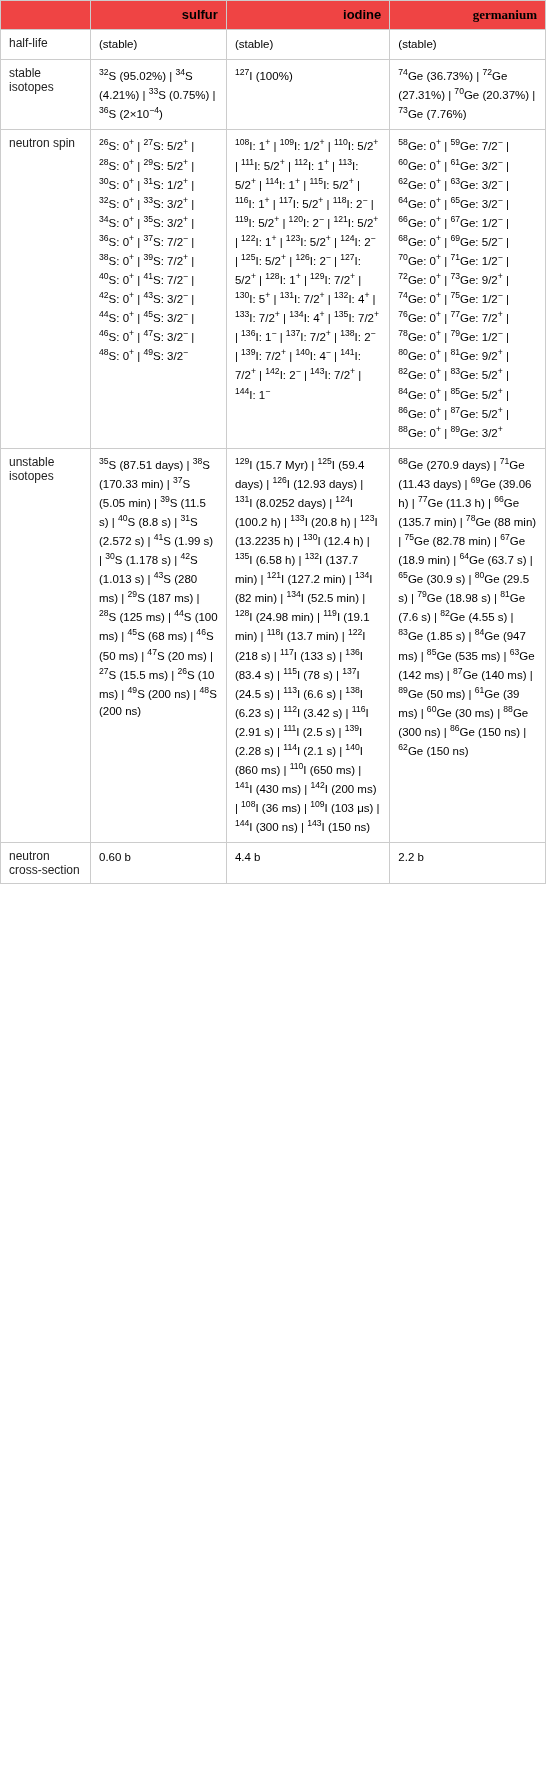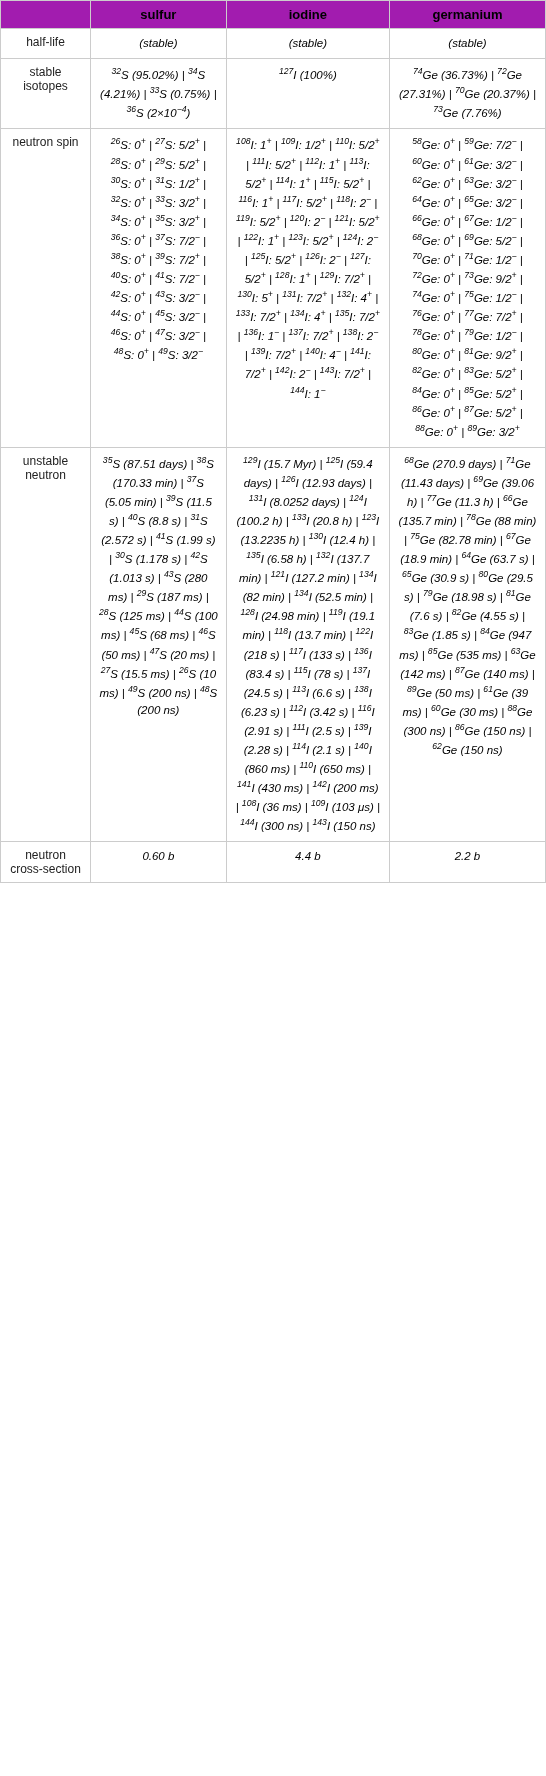--- a/index.html
+++ b/index.html
@@ -10,40 +10,40 @@
       width: 546px;
     }
     table {
       width: 546px;
       border-collapse: collapse;
     }
     th, td {
       border: 1px solid #ccc;
       padding: 6px 8px;
       vertical-align: top;
-      text-align: center;
+      text-align: left;
     }
     th {
-      text-align: center;
-      background: #a21caf;
+      text-align: right;
+      background: #ef4444;
       font-weight: bold;
       font-size: 13px;
     }
     .row-label {
       font-weight: normal;
       font-size: 12px;
       color: #222;
       width: 90px;
       min-width: 90px;
     }
     .col-sulfur { width: 142px; }
     .col-iodine { width: 172px; }
-    .col-germanium { width: 162px; }
+    .col-germanium { width: 162px; font-family: Liberation Serif, serif; }
     sup { font-size: 0.75em; vertical-align: super; }
-    .cell-content { font-size: 11.5px; line-height: 1.5; font-style: italic; }
+    .cell-content { font-size: 11.5px; line-height: 1.5; }
   </style>
 </head>
 <body>
 
 <table>
   <thead>
     <tr>
       <th style="width:90px;"></th>
       <th class="col-sulfur">sulfur</th>
       <th class="col-iodine">iodine</th>
@@ -67,21 +67,21 @@
     </tr>
 
     <tr>
       <td class="row-label">neutron spin</td>
       <td class="cell-content" id="sulfur-nuclear"><sup>26</sup>S: 0<sup>+</sup> | <sup>27</sup>S: 5/2<sup>+</sup> | <sup>28</sup>S: 0<sup>+</sup> | <sup>29</sup>S: 5/2<sup>+</sup> | <sup>30</sup>S: 0<sup>+</sup> | <sup>31</sup>S: 1/2<sup>+</sup> | <sup>32</sup>S: 0<sup>+</sup> | <sup>33</sup>S: 3/2<sup>+</sup> | <sup>34</sup>S: 0<sup>+</sup> | <sup>35</sup>S: 3/2<sup>+</sup> | <sup>36</sup>S: 0<sup>+</sup> | <sup>37</sup>S: 7/2<sup>−</sup> | <sup>38</sup>S: 0<sup>+</sup> | <sup>39</sup>S: 7/2<sup>+</sup> | <sup>40</sup>S: 0<sup>+</sup> | <sup>41</sup>S: 7/2<sup>−</sup> | <sup>42</sup>S: 0<sup>+</sup> | <sup>43</sup>S: 3/2<sup>−</sup> | <sup>44</sup>S: 0<sup>+</sup> | <sup>45</sup>S: 3/2<sup>−</sup> | <sup>46</sup>S: 0<sup>+</sup> | <sup>47</sup>S: 3/2<sup>−</sup> | <sup>48</sup>S: 0<sup>+</sup> | <sup>49</sup>S: 3/2<sup>−</sup></td>
       <td class="cell-content" id="iodine-nuclear"><sup>108</sup>I: 1<sup>+</sup> | <sup>109</sup>I: 1/2<sup>+</sup> | <sup>110</sup>I: 5/2<sup>+</sup> | <sup>111</sup>I: 5/2<sup>+</sup> | <sup>112</sup>I: 1<sup>+</sup> | <sup>113</sup>I: 5/2<sup>+</sup> | <sup>114</sup>I: 1<sup>+</sup> | <sup>115</sup>I: 5/2<sup>+</sup> | <sup>116</sup>I: 1<sup>+</sup> | <sup>117</sup>I: 5/2<sup>+</sup> | <sup>118</sup>I: 2<sup>−</sup> | <sup>119</sup>I: 5/2<sup>+</sup> | <sup>120</sup>I: 2<sup>−</sup> | <sup>121</sup>I: 5/2<sup>+</sup> | <sup>122</sup>I: 1<sup>+</sup> | <sup>123</sup>I: 5/2<sup>+</sup> | <sup>124</sup>I: 2<sup>−</sup> | <sup>125</sup>I: 5/2<sup>+</sup> | <sup>126</sup>I: 2<sup>−</sup> | <sup>127</sup>I: 5/2<sup>+</sup> | <sup>128</sup>I: 1<sup>+</sup> | <sup>129</sup>I: 7/2<sup>+</sup> | <sup>130</sup>I: 5<sup>+</sup> | <sup>131</sup>I: 7/2<sup>+</sup> | <sup>132</sup>I: 4<sup>+</sup> | <sup>133</sup>I: 7/2<sup>+</sup> | <sup>134</sup>I: 4<sup>+</sup> | <sup>135</sup>I: 7/2<sup>+</sup> | <sup>136</sup>I: 1<sup>−</sup> | <sup>137</sup>I: 7/2<sup>+</sup> | <sup>138</sup>I: 2<sup>−</sup> | <sup>139</sup>I: 7/2<sup>+</sup> | <sup>140</sup>I: 4<sup>−</sup> | <sup>141</sup>I: 7/2<sup>+</sup> | <sup>142</sup>I: 2<sup>−</sup> | <sup>143</sup>I: 7/2<sup>+</sup> | <sup>144</sup>I: 1<sup>−</sup></td>
       <td class="cell-content" id="germanium-nuclear"><sup>58</sup>Ge: 0<sup>+</sup> | <sup>59</sup>Ge: 7/2<sup>−</sup> | <sup>60</sup>Ge: 0<sup>+</sup> | <sup>61</sup>Ge: 3/2<sup>−</sup> | <sup>62</sup>Ge: 0<sup>+</sup> | <sup>63</sup>Ge: 3/2<sup>−</sup> | <sup>64</sup>Ge: 0<sup>+</sup> | <sup>65</sup>Ge: 3/2<sup>−</sup> | <sup>66</sup>Ge: 0<sup>+</sup> | <sup>67</sup>Ge: 1/2<sup>−</sup> | <sup>68</sup>Ge: 0<sup>+</sup> | <sup>69</sup>Ge: 5/2<sup>−</sup> | <sup>70</sup>Ge: 0<sup>+</sup> | <sup>71</sup>Ge: 1/2<sup>−</sup> | <sup>72</sup>Ge: 0<sup>+</sup> | <sup>73</sup>Ge: 9/2<sup>+</sup> | <sup>74</sup>Ge: 0<sup>+</sup> | <sup>75</sup>Ge: 1/2<sup>−</sup> | <sup>76</sup>Ge: 0<sup>+</sup> | <sup>77</sup>Ge: 7/2<sup>+</sup> | <sup>78</sup>Ge: 0<sup>+</sup> | <sup>79</sup>Ge: 1/2<sup>−</sup> | <sup>80</sup>Ge: 0<sup>+</sup> | <sup>81</sup>Ge: 9/2<sup>+</sup> | <sup>82</sup>Ge: 0<sup>+</sup> | <sup>83</sup>Ge: 5/2<sup>+</sup> | <sup>84</sup>Ge: 0<sup>+</sup> | <sup>85</sup>Ge: 5/2<sup>+</sup> | <sup>86</sup>Ge: 0<sup>+</sup> | <sup>87</sup>Ge: 5/2<sup>+</sup> | <sup>88</sup>Ge: 0<sup>+</sup> | <sup>89</sup>Ge: 3/2<sup>+</sup></td>
     </tr>
 
     <tr>
-      <td class="row-label">unstable neutron</td>
+      <td class="row-label">unstable isotopes</td>
       <td class="cell-content" id="sulfur-unstable"><sup>35</sup>S (87.51 days) | <sup>38</sup>S (170.33 min) | <sup>37</sup>S (5.05 min) | <sup>39</sup>S (11.5 s) | <sup>40</sup>S (8.8 s) | <sup>31</sup>S (2.572 s) | <sup>41</sup>S (1.99 s) | <sup>30</sup>S (1.178 s) | <sup>42</sup>S (1.013 s) | <sup>43</sup>S (280 ms) | <sup>29</sup>S (187 ms) | <sup>28</sup>S (125 ms) | <sup>44</sup>S (100 ms) | <sup>45</sup>S (68 ms) | <sup>46</sup>S (50 ms) | <sup>47</sup>S (20 ms) | <sup>27</sup>S (15.5 ms) | <sup>26</sup>S (10 ms) | <sup>49</sup>S (200 ns) | <sup>48</sup>S (200 ns)</td>
       <td class="cell-content" id="iodine-unstable"><sup>129</sup>I (15.7 Myr) | <sup>125</sup>I (59.4 days) | <sup>126</sup>I (12.93 days) | <sup>131</sup>I (8.0252 days) | <sup>124</sup>I (100.2 h) | <sup>133</sup>I (20.8 h) | <sup>123</sup>I (13.2235 h) | <sup>130</sup>I (12.4 h) | <sup>135</sup>I (6.58 h) | <sup>132</sup>I (137.7 min) | <sup>121</sup>I (127.2 min) | <sup>134</sup>I (82 min) | <sup>134</sup>I (52.5 min) | <sup>128</sup>I (24.98 min) | <sup>119</sup>I (19.1 min) | <sup>118</sup>I (13.7 min) | <sup>122</sup>I (218 s) | <sup>117</sup>I (133 s) | <sup>136</sup>I (83.4 s) | <sup>115</sup>I (78 s) | <sup>137</sup>I (24.5 s) | <sup>113</sup>I (6.6 s) | <sup>138</sup>I (6.23 s) | <sup>112</sup>I (3.42 s) | <sup>116</sup>I (2.91 s) | <sup>111</sup>I (2.5 s) | <sup>139</sup>I (2.28 s) | <sup>114</sup>I (2.1 s) | <sup>140</sup>I (860 ms) | <sup>110</sup>I (650 ms) | <sup>141</sup>I (430 ms) | <sup>142</sup>I (200 ms) | <sup>108</sup>I (36 ms) | <sup>109</sup>I (103 μs) | <sup>144</sup>I (300 ns) | <sup>143</sup>I (150 ns)</td>
       <td class="cell-content" id="germanium-unstable"><sup>68</sup>Ge (270.9 days) | <sup>71</sup>Ge (11.43 days) | <sup>69</sup>Ge (39.06 h) | <sup>77</sup>Ge (11.3 h) | <sup>66</sup>Ge (135.7 min) | <sup>78</sup>Ge (88 min) | <sup>75</sup>Ge (82.78 min) | <sup>67</sup>Ge (18.9 min) | <sup>64</sup>Ge (63.7 s) | <sup>65</sup>Ge (30.9 s) | <sup>80</sup>Ge (29.5 s) | <sup>79</sup>Ge (18.98 s) | <sup>81</sup>Ge (7.6 s) | <sup>82</sup>Ge (4.55 s) | <sup>83</sup>Ge (1.85 s) | <sup>84</sup>Ge (947 ms) | <sup>85</sup>Ge (535 ms) | <sup>63</sup>Ge (142 ms) | <sup>87</sup>Ge (140 ms) | <sup>89</sup>Ge (50 ms) | <sup>61</sup>Ge (39 ms) | <sup>60</sup>Ge (30 ms) | <sup>88</sup>Ge (300 ns) | <sup>86</sup>Ge (150 ns) | <sup>62</sup>Ge (150 ns)</td>
     </tr>
 
     <tr>
       <td class="row-label">neutron cross-section</td>
       <td class="cell-content"><span>0.60 b</span></td>
       <td class="cell-content"><span>4.4 b</span></td>
       <td class="cell-content"><span>2.2 b</span></td>

